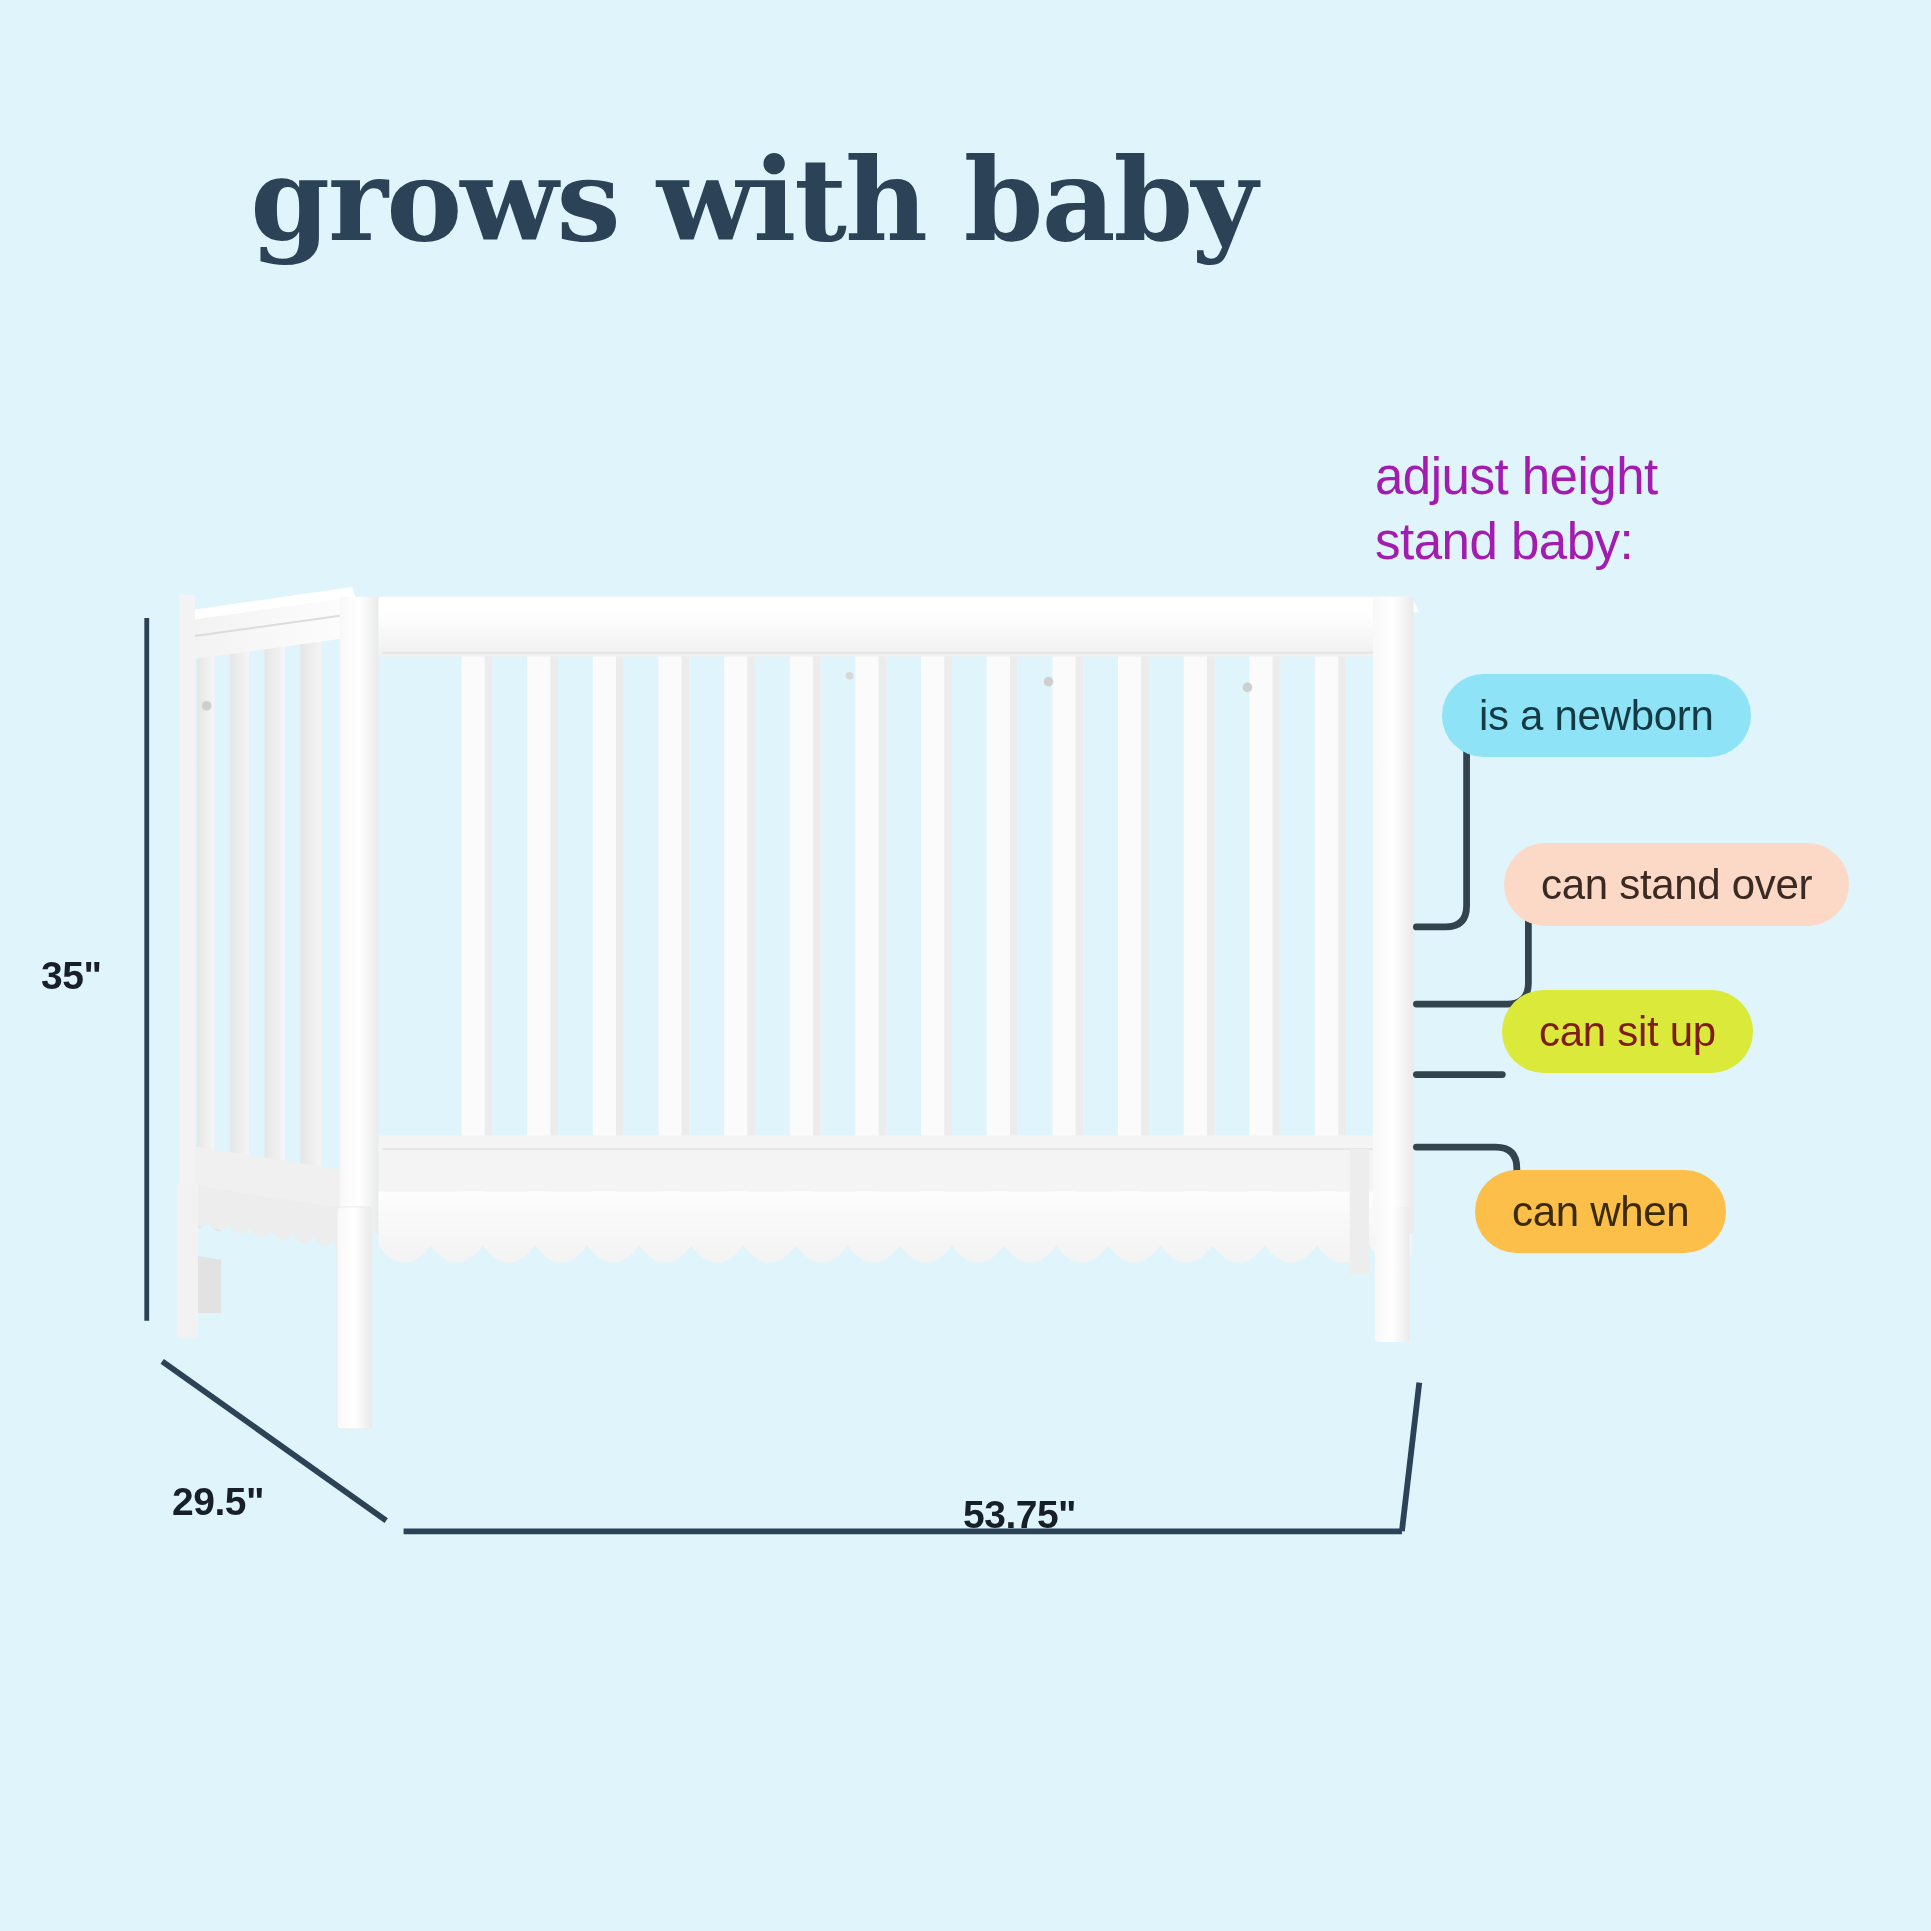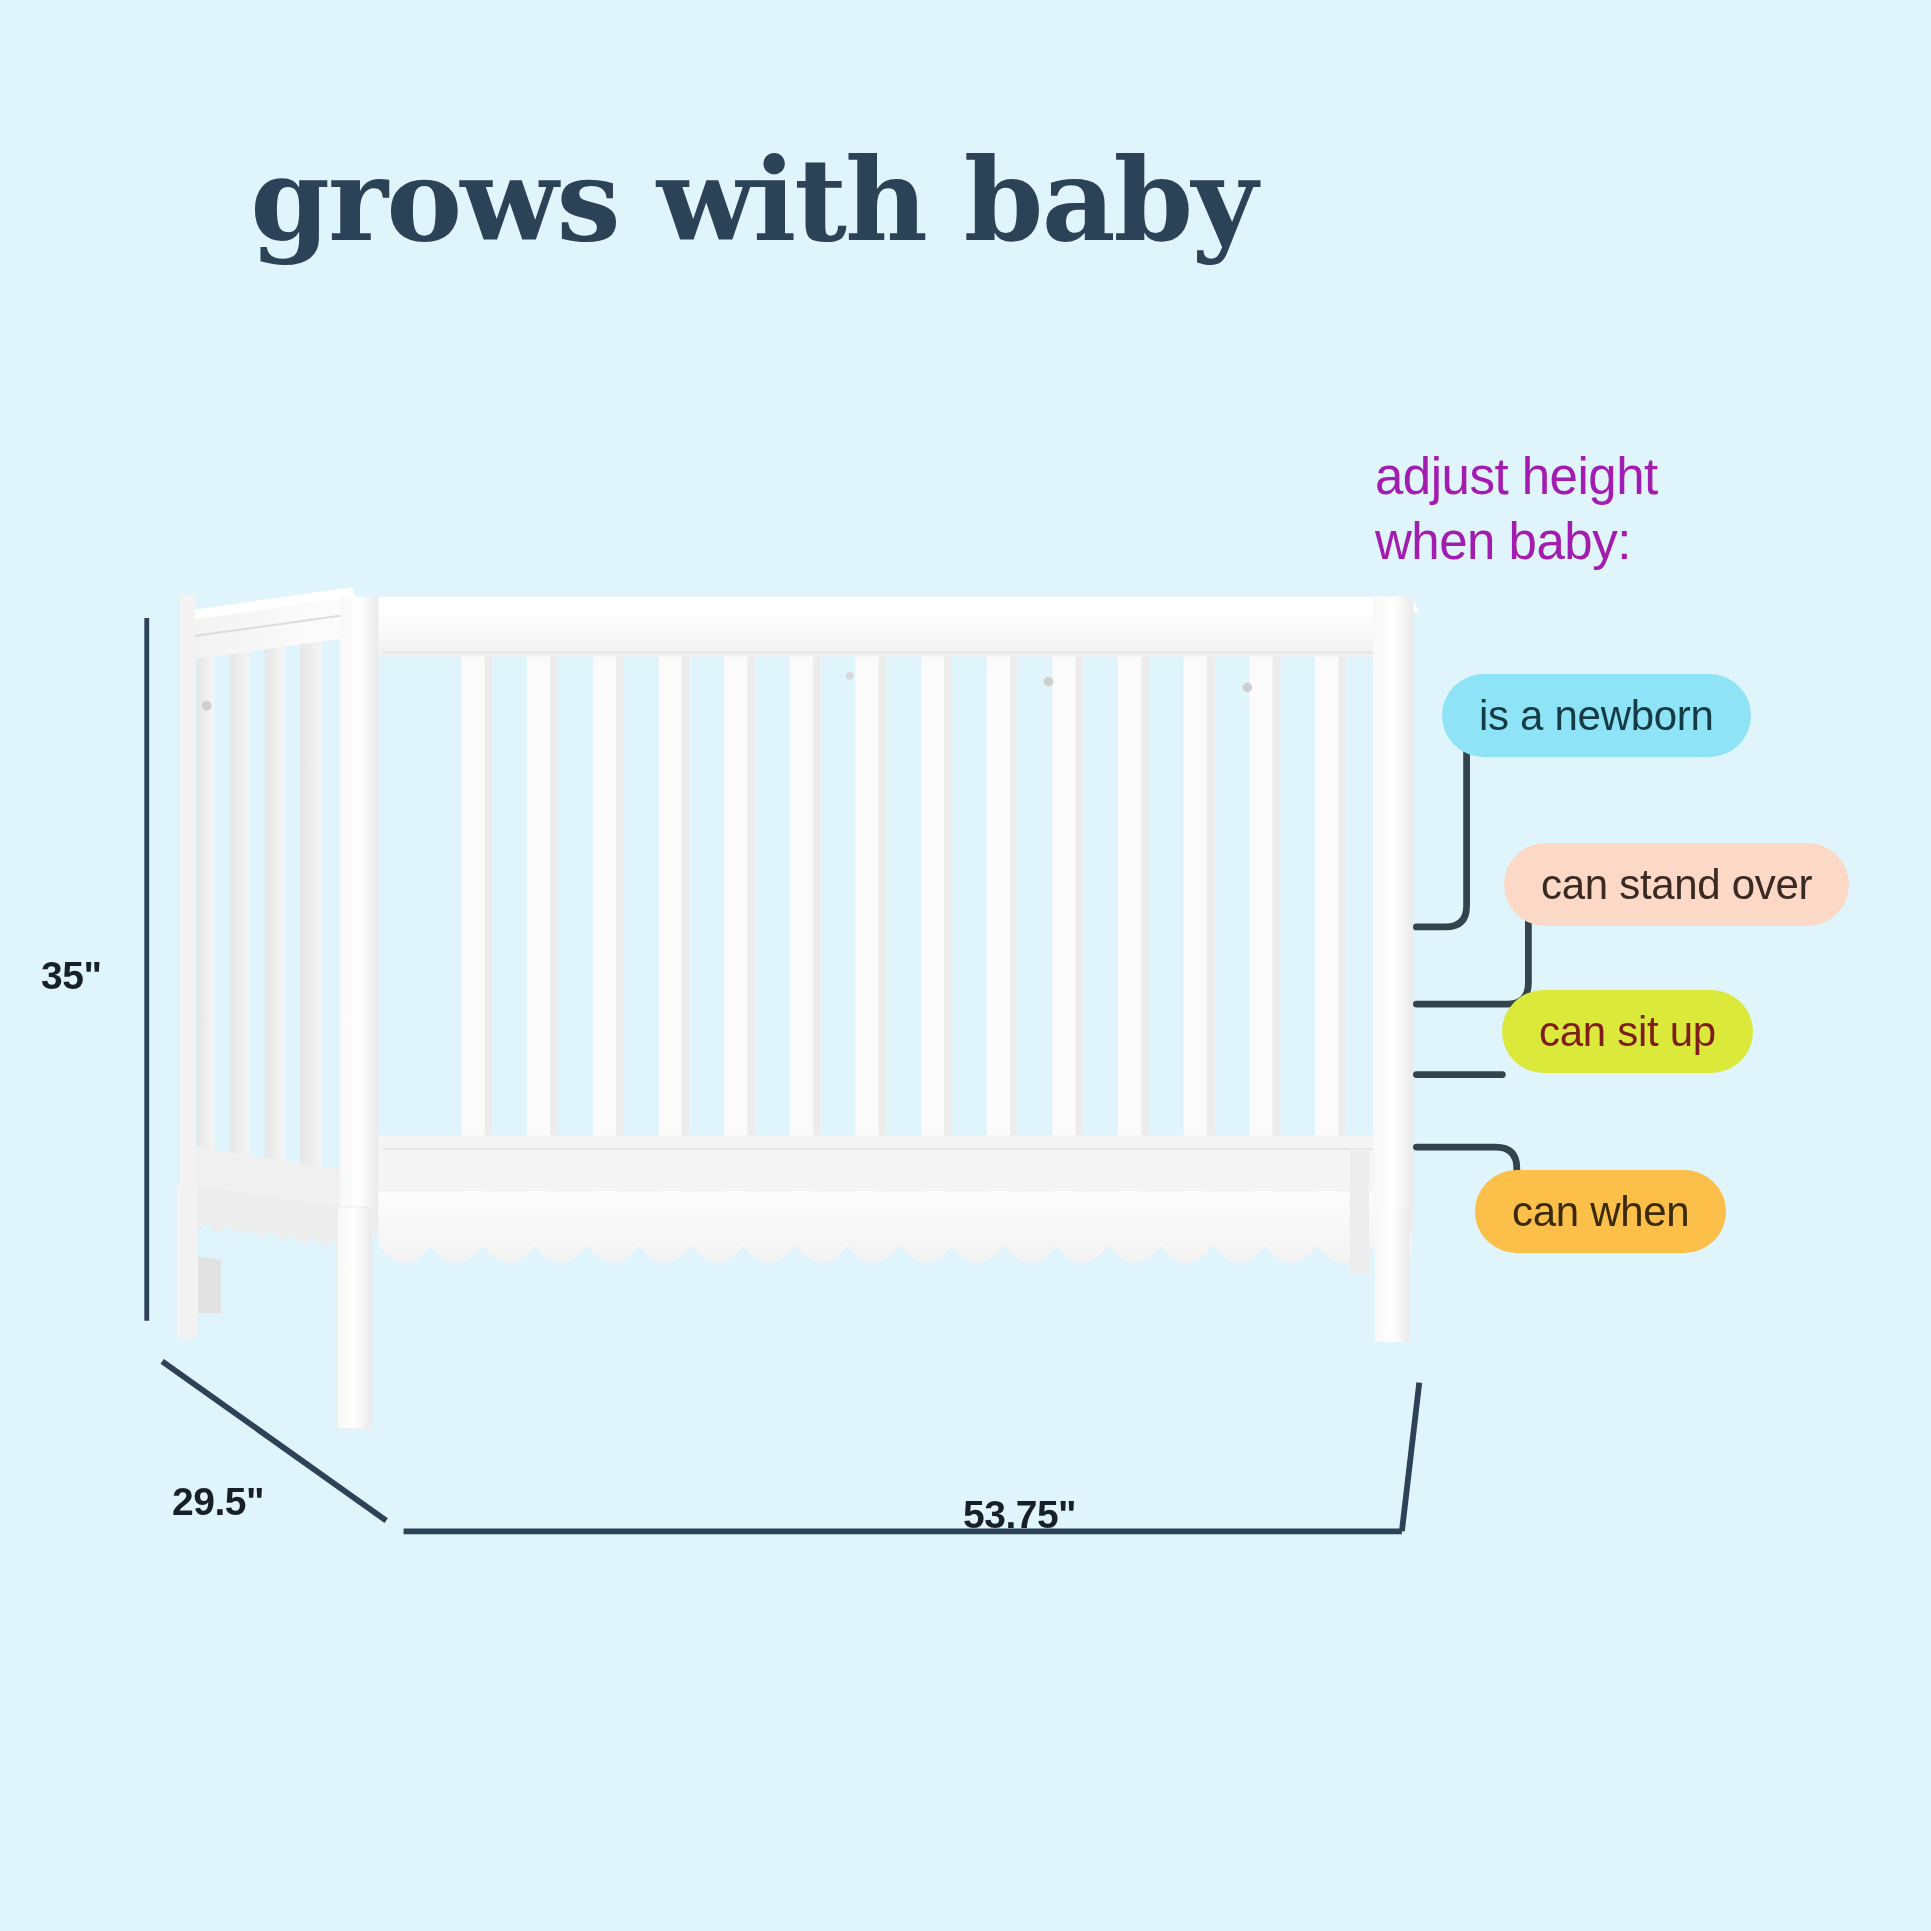--- a/index.html
+++ b/index.html
@@ -225,21 +225,21 @@
 
     <line x1="1452" y1="1586" x2="1470" y2="1432" stroke="#2b4257" stroke-width="6"></line>
   </svg>
 
   <div class="dim dim-h">35"</div>
   <div class="dim dim-d">29.5"</div>
   <div class="dim dim-w">53.75"</div>
 
   <div class="side-heading">
     <span>adjust height</span>
-    <span>when baby:</span>
+    <span>stand baby:</span>
   </div>
 
   <svg class="conn" viewBox="0 0 2000 2000" aria-hidden="true">
     <g fill="none" stroke="#33444f" stroke-width="7" stroke-linecap="round">
 
       <path d="M1519,755 L1519,938 Q1519,960 1497,960 L1467,960"></path>
 
       <path d="M1583,900 L1583,1018 Q1583,1040 1561,1040 L1467,1040"></path>
 
       <path d="M1556,1113 L1467,1113"></path>

